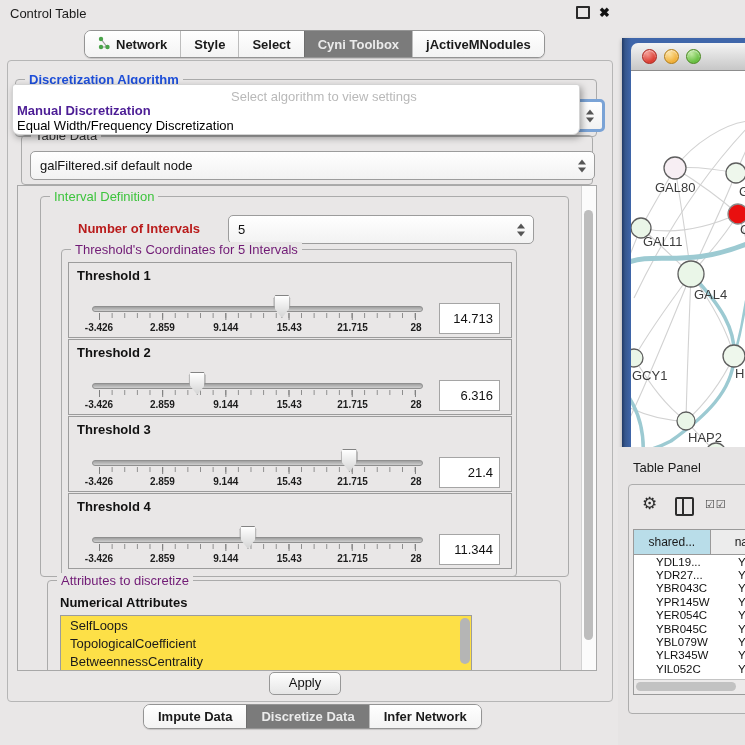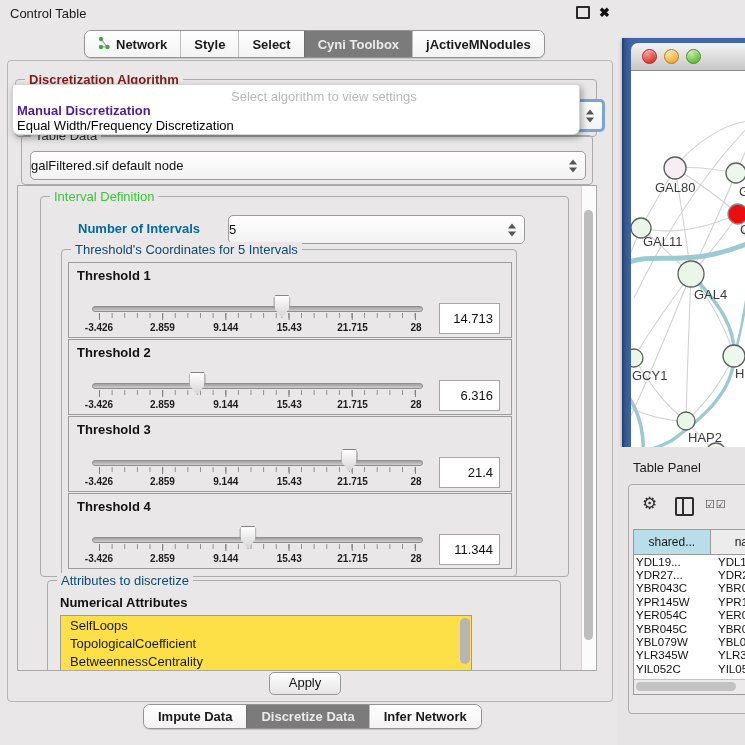--- a/index.html
+++ b/index.html
@@ -22,27 +22,27 @@
   .tabstrip .tab.selected{background:#7b7b7b;color:#ebebeb;border-left-color:#6e6e6e;}
   .top-tabs{left:84px;top:30px;height:26px;}
   .bottom-tabs{left:143px;top:704px;height:23px;}
   .bottom-tabs .tab{padding:0 14px;}
 
   .cp-body{position:absolute;left:7px;top:60px;width:604px;height:640px;border:1px solid #b6b6b6;
            border-radius:4px;background:#e9e7e7;}
 
   .groupbox{position:absolute;border:1px solid #ababab;border-radius:4px;}
   .groupbox>.legend{position:absolute;top:-8px;left:9px;background:#e9e7e7;padding:0 4px;font-size:13px;white-space:nowrap;}
-  .legend.gray{color:#7f1d1d;font-weight:700;}
+  .legend.gray{color:#1d4ed8;font-weight:700;}
   .legend.plain{color:#333;}
   .legend.green{color:#3dc43d;}
-  .legend.blue{color:#0c4a6e;}
+  .legend.blue{color:#701a75;}
 
   .combo{position:absolute;background:linear-gradient(#ffffff,#f2f2f2);border:1px solid #9c9c9c;border-radius:5px;
-         font-size:13px;color:#111;display:flex;align-items:center;}
+         font-size:13px;color:#111;padding-left:9px;display:flex;align-items:center;}
   .combo .spinner{position:absolute;right:7px;top:50%;width:9px;height:13px;transform:translateY(-50%);}
   .combo .spinner::before{content:"";position:absolute;left:0;top:0;border-left:4px solid transparent;border-right:4px solid transparent;border-bottom:5px solid #555;}
   .combo .spinner::after{content:"";position:absolute;left:0;bottom:0;border-left:4px solid transparent;border-right:4px solid transparent;border-top:5px solid #555;}
   .combo.focus{border:3px solid #7aa3d6;padding-left:7px;}
 
   
   .scrollpane{position:absolute;left:9px;top:124px;width:578px;height:484px;border:1px solid #a8a8a8;
               background:#e9e7e7;overflow:hidden;}
   .vscroll{position:absolute;top:0;right:0;bottom:0;width:14px;background:#fbfbfb;border-left:1px solid #d2d2d2;}
   .vscroll .vthumb{position:absolute;left:2px;width:9px;border-radius:5px;background:#bdbdbd;}
@@ -102,26 +102,26 @@
   .gear-ico{position:absolute;left:13px;top:10px;font-size:17px;color:#2d2d2d;line-height:17px;}
   .cols-ico{position:absolute;left:46px;top:12px;width:15px;height:15px;border:2px solid #2d2d2d;border-radius:2px;}
   .cols-ico::after{content:"";position:absolute;left:5px;top:0;bottom:0;width:2px;background:#2d2d2d;}
   .checks-ico{position:absolute;left:76px;top:13px;font-size:11px;color:#3c3c3c;letter-spacing:1px;}
   .tp-table{position:absolute;left:4px;top:44px;width:114px;height:164px;border:1px solid #9a9a9a;background:#fff;overflow:hidden;}
   .tp-head{display:flex;height:24px;border-bottom:1px solid #9a9a9a;}
   .tp-head .h1{width:77px;background:#b9dde9;border-right:1px solid #9a9a9a;font-size:12px;color:#1a1a1a;
                display:flex;align-items:center;justify-content:center;}
   .tp-head .h2{flex:1;background:#ececec;font-size:12px;color:#1a1a1a;display:flex;align-items:center;padding-left:24px;}
   .tp-row{display:flex;height:13.4px;align-items:center;}
-  .tp-row .c1{width:77px;padding-left:2px;font-size:11.5px;color:#111;white-space:nowrap;overflow:hidden;}
+  .tp-row .c1{width:77px;padding-left:22px;font-size:11.5px;color:#111;white-space:nowrap;overflow:hidden;}
   .tp-row .c2{flex:1;padding-left:5px;font-size:11.5px;color:#111;white-space:nowrap;overflow:hidden;}
   .tp-hscroll{position:absolute;left:0;right:0;bottom:0;height:14px;background:#eceaea;border-top:1px solid #c4c4c4;}
   .tp-hthumb{position:absolute;left:2px;right:12px;top:2px;height:9px;border-radius:5px;background:#c2c2c2;}
 
-  .noi-label{position:absolute;font-size:13px;font-weight:700;color:#0369a1;}
+  .noi-label{position:absolute;font-size:13px;font-weight:700;color:#b91c1c;}
   svg text{font-family:"Liberation Sans",sans-serif;}
 </style>
 </head>
 <body>
 
 <div class="screen">
 
   <div class="cp">
 
     <div class="cp-titlebar">

